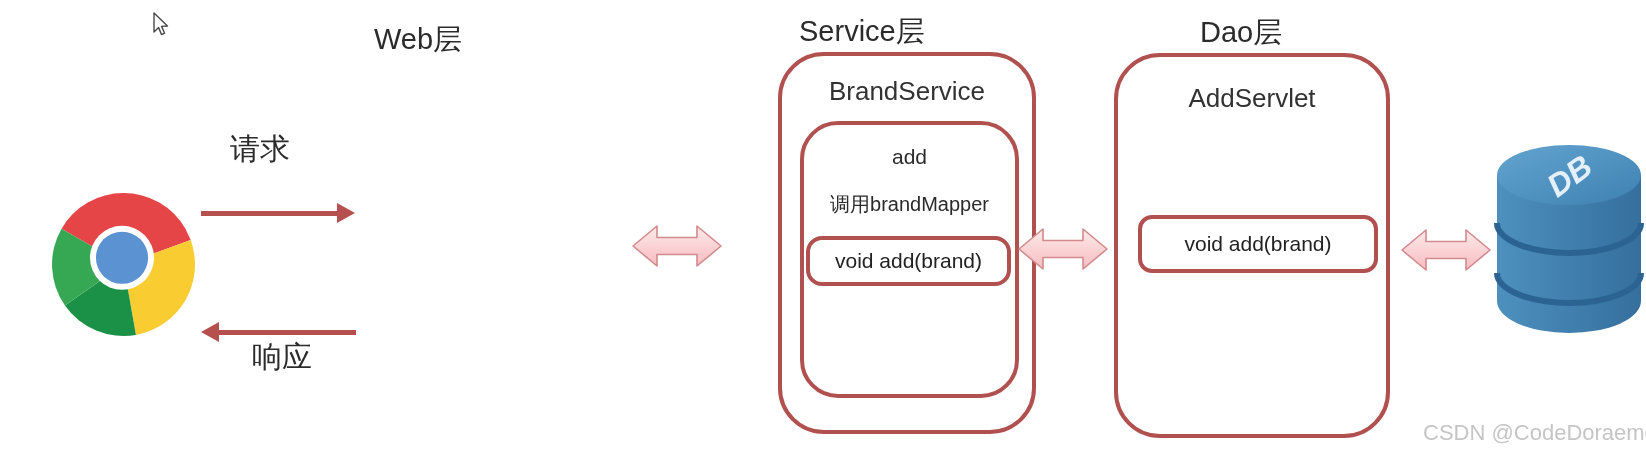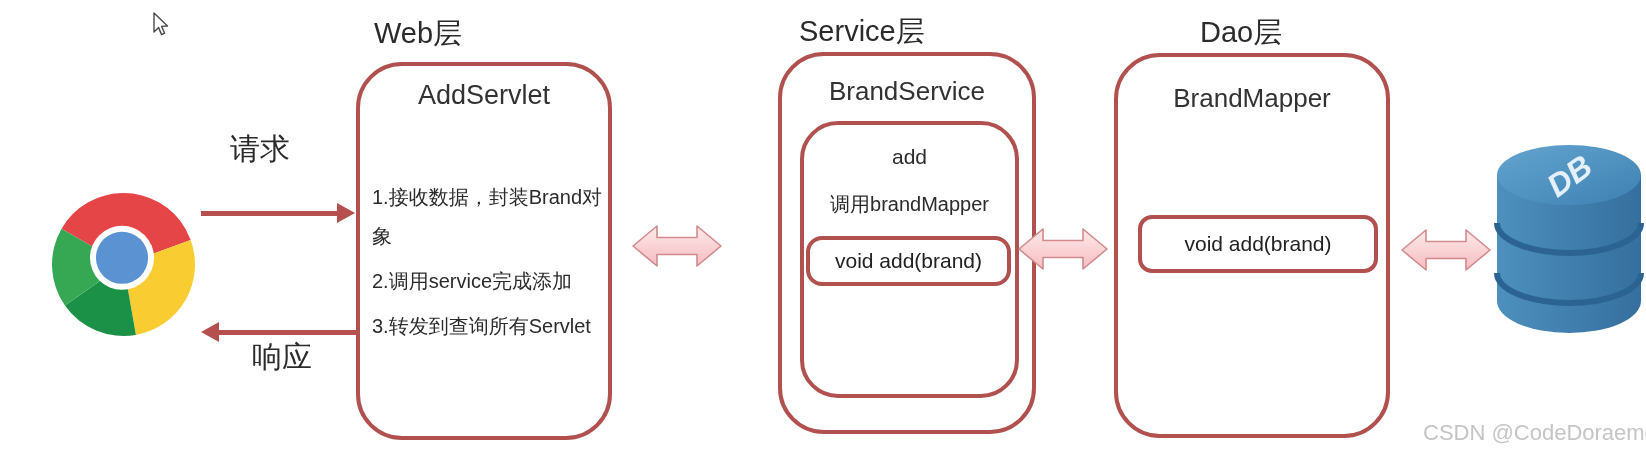--- a/index.html
+++ b/index.html
@@ -2,21 +2,21 @@
 <html><head>
 <meta charset="utf-8">
 <style>
   html,body{margin:0;padding:0;background:#fff;}
   .canvas{
     position:relative;width:1646px;height:450px;background:#ffffff;
     font-family:"Liberation Sans","DejaVu Sans",sans-serif;color:#2b2b2b;overflow:hidden;
   }
   .abs{position:absolute;}
   .layer-title{position:absolute;font-size:29px;color:#2b2b2b;white-space:nowrap;}
-  #web-title{left:374px;top:14px;}
+  #web-title{left:374px;top:20px;}
   #service-title{left:799px;top:12px;}
   #dao-title{left:1200px;top:13px;}
 
   .rbox{position:absolute;border:4px solid #b1514f;border-radius:46px;background:#fff;}
   #web-box{left:356px;top:62px;width:248px;height:370px;}
   #service-box{left:739px;top:52px;width:250px;height:374px;margin-left:39px;}
   #service-inner{left:18px;top:65px;width:211px;height:269px;border-radius:38px;}
   #dao-box{left:1114px;top:53px;width:268px;height:377px;}
 
   .box-head{position:absolute;left:0;right:0;text-align:center;color:#323232;}
@@ -79,28 +79,20 @@
   <div id="req-line" class="aline"></div>
   <div id="req-head" class="ahead"></div>
   <div id="res-line" class="aline"></div>
   <div id="res-head" class="ahead"></div>
   <div id="res-label" class="hlabel">响应</div>
 
   <div id="web-title" class="layer-title">Web层</div>
   <div id="dao-title" class="layer-title">Dao层</div>
   <div id="service-title" class="layer-title">Service层</div>
 
-  <div id="web-box" class="rbox">
-    <div class="box-head">AddServlet</div>
-    <div class="web-steps">
-      <div class="step">1.接收数据，封装Brand对象</div>
-      <div class="step">2.调用service完成添加</div>
-      <div class="step">3.转发到查询所有Servlet</div>
-    </div>
-  </div>
 
   <svg id="pa1" class="parrow" viewBox="0 0 90 46">
     <defs>
       <linearGradient id="pg1" x1="0" y1="0" x2="0" y2="1">
         <stop offset="0" stop-color="#fdeaea"></stop>
           <stop offset="1" stop-color="#f7bcc0"></stop>
       </linearGradient>
     </defs>
     <polygon points="1,23 25,3 25,14.5 65,14.5 65,3 89,23 65,43 65,31.5 25,31.5 25,43" fill="url(#pg1)" stroke="#d18a8e" stroke-width="1.6" stroke-linejoin="round"></polygon>
   </svg>
@@ -118,21 +110,21 @@
     <defs>
       <linearGradient id="pg2" x1="0" y1="0" x2="0" y2="1">
         <stop offset="0" stop-color="#fdeaea"></stop>
           <stop offset="1" stop-color="#f7bcc0"></stop>
       </linearGradient>
     </defs>
     <polygon points="1,23 25,3 25,14.5 65,14.5 65,3 89,23 65,43 65,31.5 25,31.5 25,43" fill="url(#pg2)" stroke="#d18a8e" stroke-width="1.6" stroke-linejoin="round"></polygon>
   </svg>
 
   <div id="dao-box" class="rbox">
-    <div class="box-head">BrandMapper</div>
+    <div class="box-head">AddServlet</div>
     <div id="dao-sig" class="sig">void add(brand)</div>
   </div>
 
   <svg id="pa3" class="parrow" viewBox="0 0 90 46">
     <defs>
       <linearGradient id="pg3" x1="0" y1="0" x2="0" y2="1">
         <stop offset="0" stop-color="#fdeaea"></stop>
           <stop offset="1" stop-color="#f7bcc0"></stop>
       </linearGradient>
     </defs>

